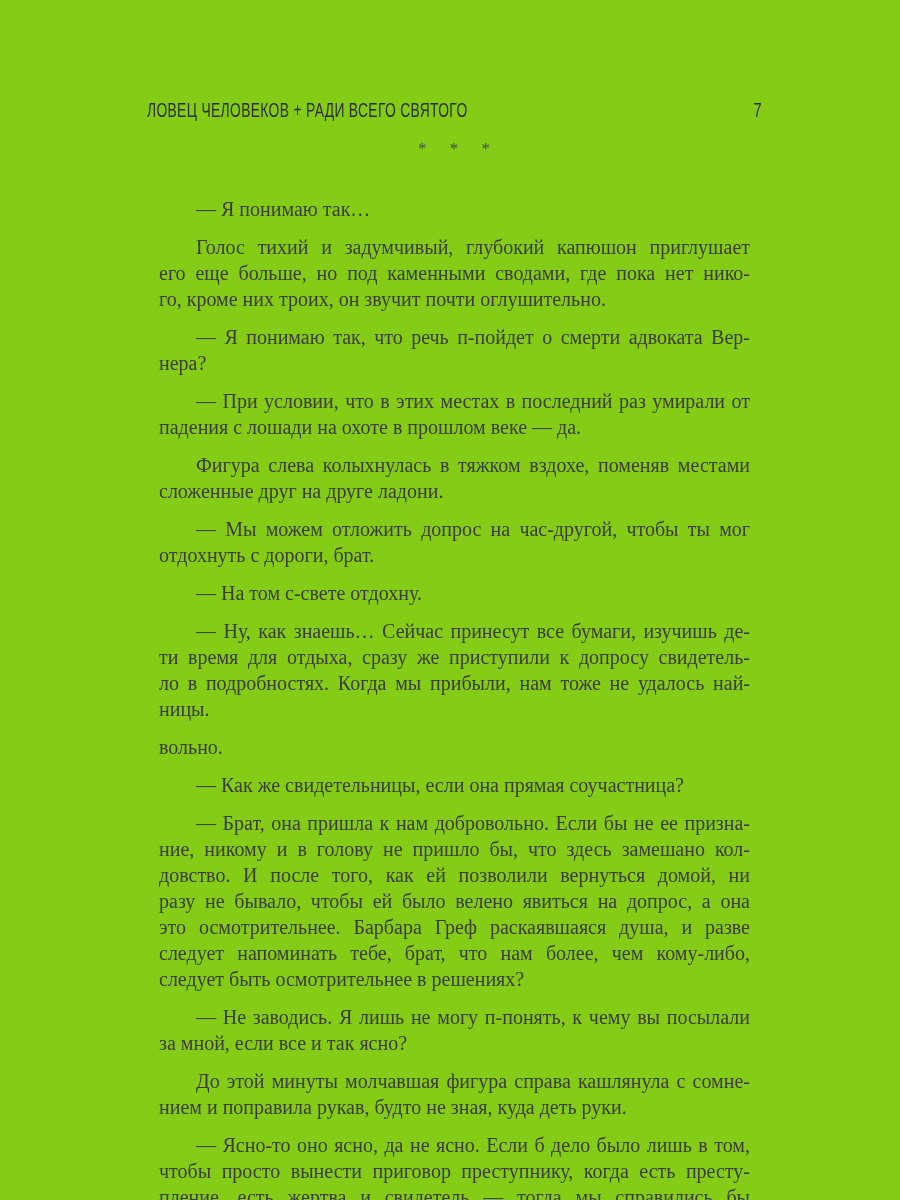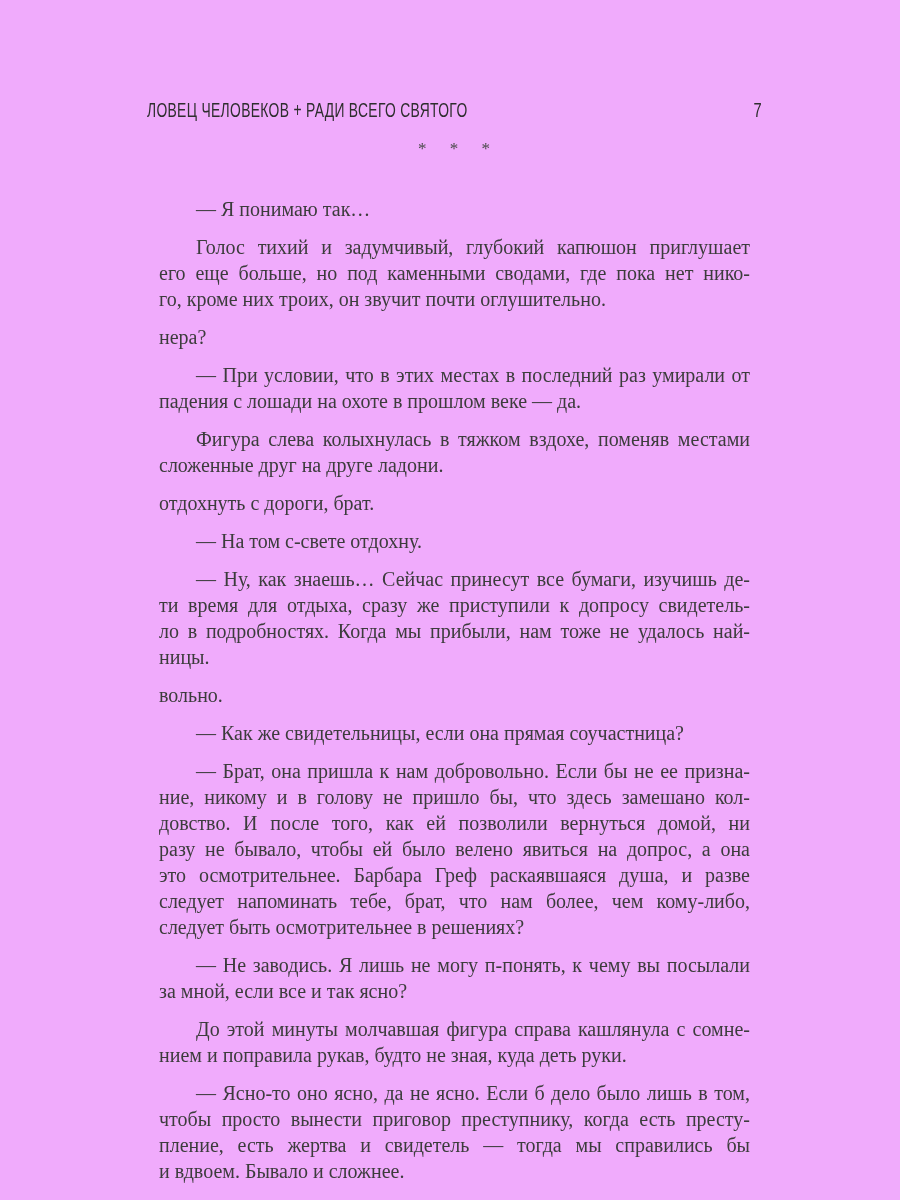--- a/index.html
+++ b/index.html
@@ -4,21 +4,21 @@
 <style>
   html, body {
     margin: 0;
     padding: 0;
     background: #e8e8e8;
   }
   .page {
     position: relative;
     width: 900px;
     height: 1200px;
-    background: #f0abfc;
+    background: #84cc16;
     overflow: hidden;
     font-family: "Liberation Serif", serif;
   }
   .running-header {
     position: absolute;
     top: 100px;
     left: 147px;
     width: 615px;
     height: 22px;
   }
@@ -92,31 +92,33 @@
   <div class="body-text">
       <div class="para">
         <div class="line first last">— Я понимаю так…</div>
       </div>
       <div class="para">
         <div class="line first">Голос тихий и задумчивый, глубокий капюшон приглушает</div>
         <div class="line">его еще больше, но под каменными сводами, где пока нет нико-</div>
         <div class="line last">го, кроме них троих, он звучит почти оглушительно.</div>
       </div>
       <div class="para">
+        <div class="line first">— Я понимаю так, что речь п-пойдет о смерти адвоката Вер-</div>
         <div class="line last">нера?</div>
       </div>
       <div class="para">
         <div class="line first">— При условии, что в этих местах в последний раз умирали от</div>
         <div class="line last">падения с лошади на охоте в прошлом веке — да.</div>
       </div>
       <div class="para">
         <div class="line first">Фигура слева колыхнулась в тяжком вздохе, поменяв местами</div>
         <div class="line last">сложенные друг на друге ладони.</div>
       </div>
       <div class="para">
+        <div class="line first">— Мы можем отложить допрос на час-другой, чтобы ты мог</div>
         <div class="line last">отдохнуть с дороги, брат.</div>
       </div>
       <div class="para">
         <div class="line first last">— На том с-свете отдохну.</div>
       </div>
       <div class="para">
         <div class="line first">— Ну, как знаешь… Сейчас принесут все бумаги, изучишь де-</div>
         <div class="line">ти время для отдыха, сразу же приступили к допросу свидетель-</div>
         <div class="line">ло в подробностях. Когда мы прибыли, нам тоже не удалось най-</div>
         <div class="line last">ницы.</div>

